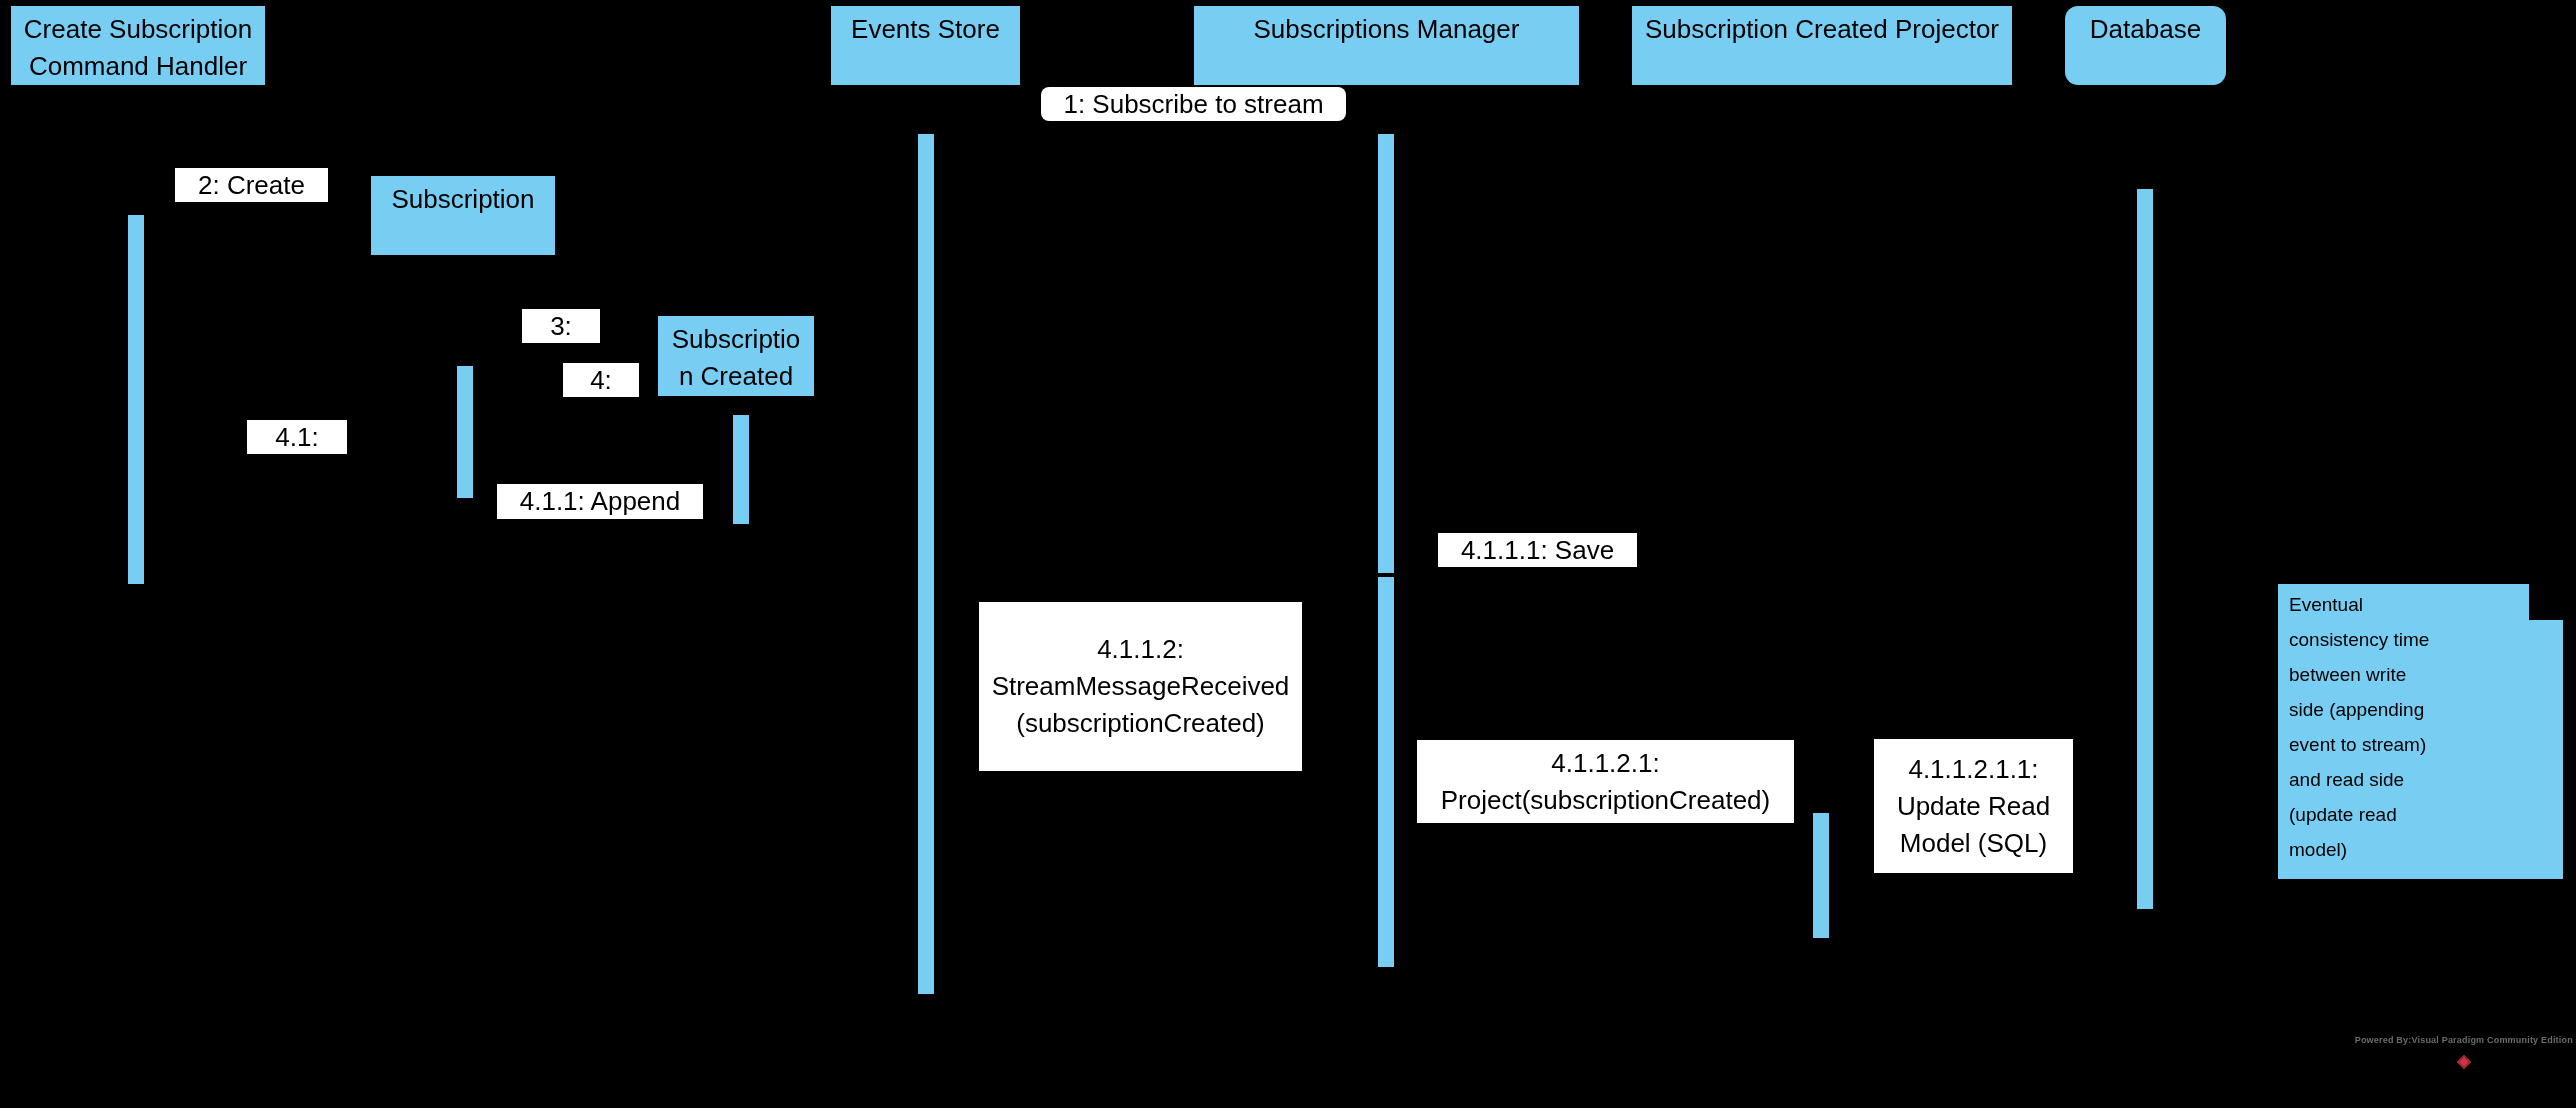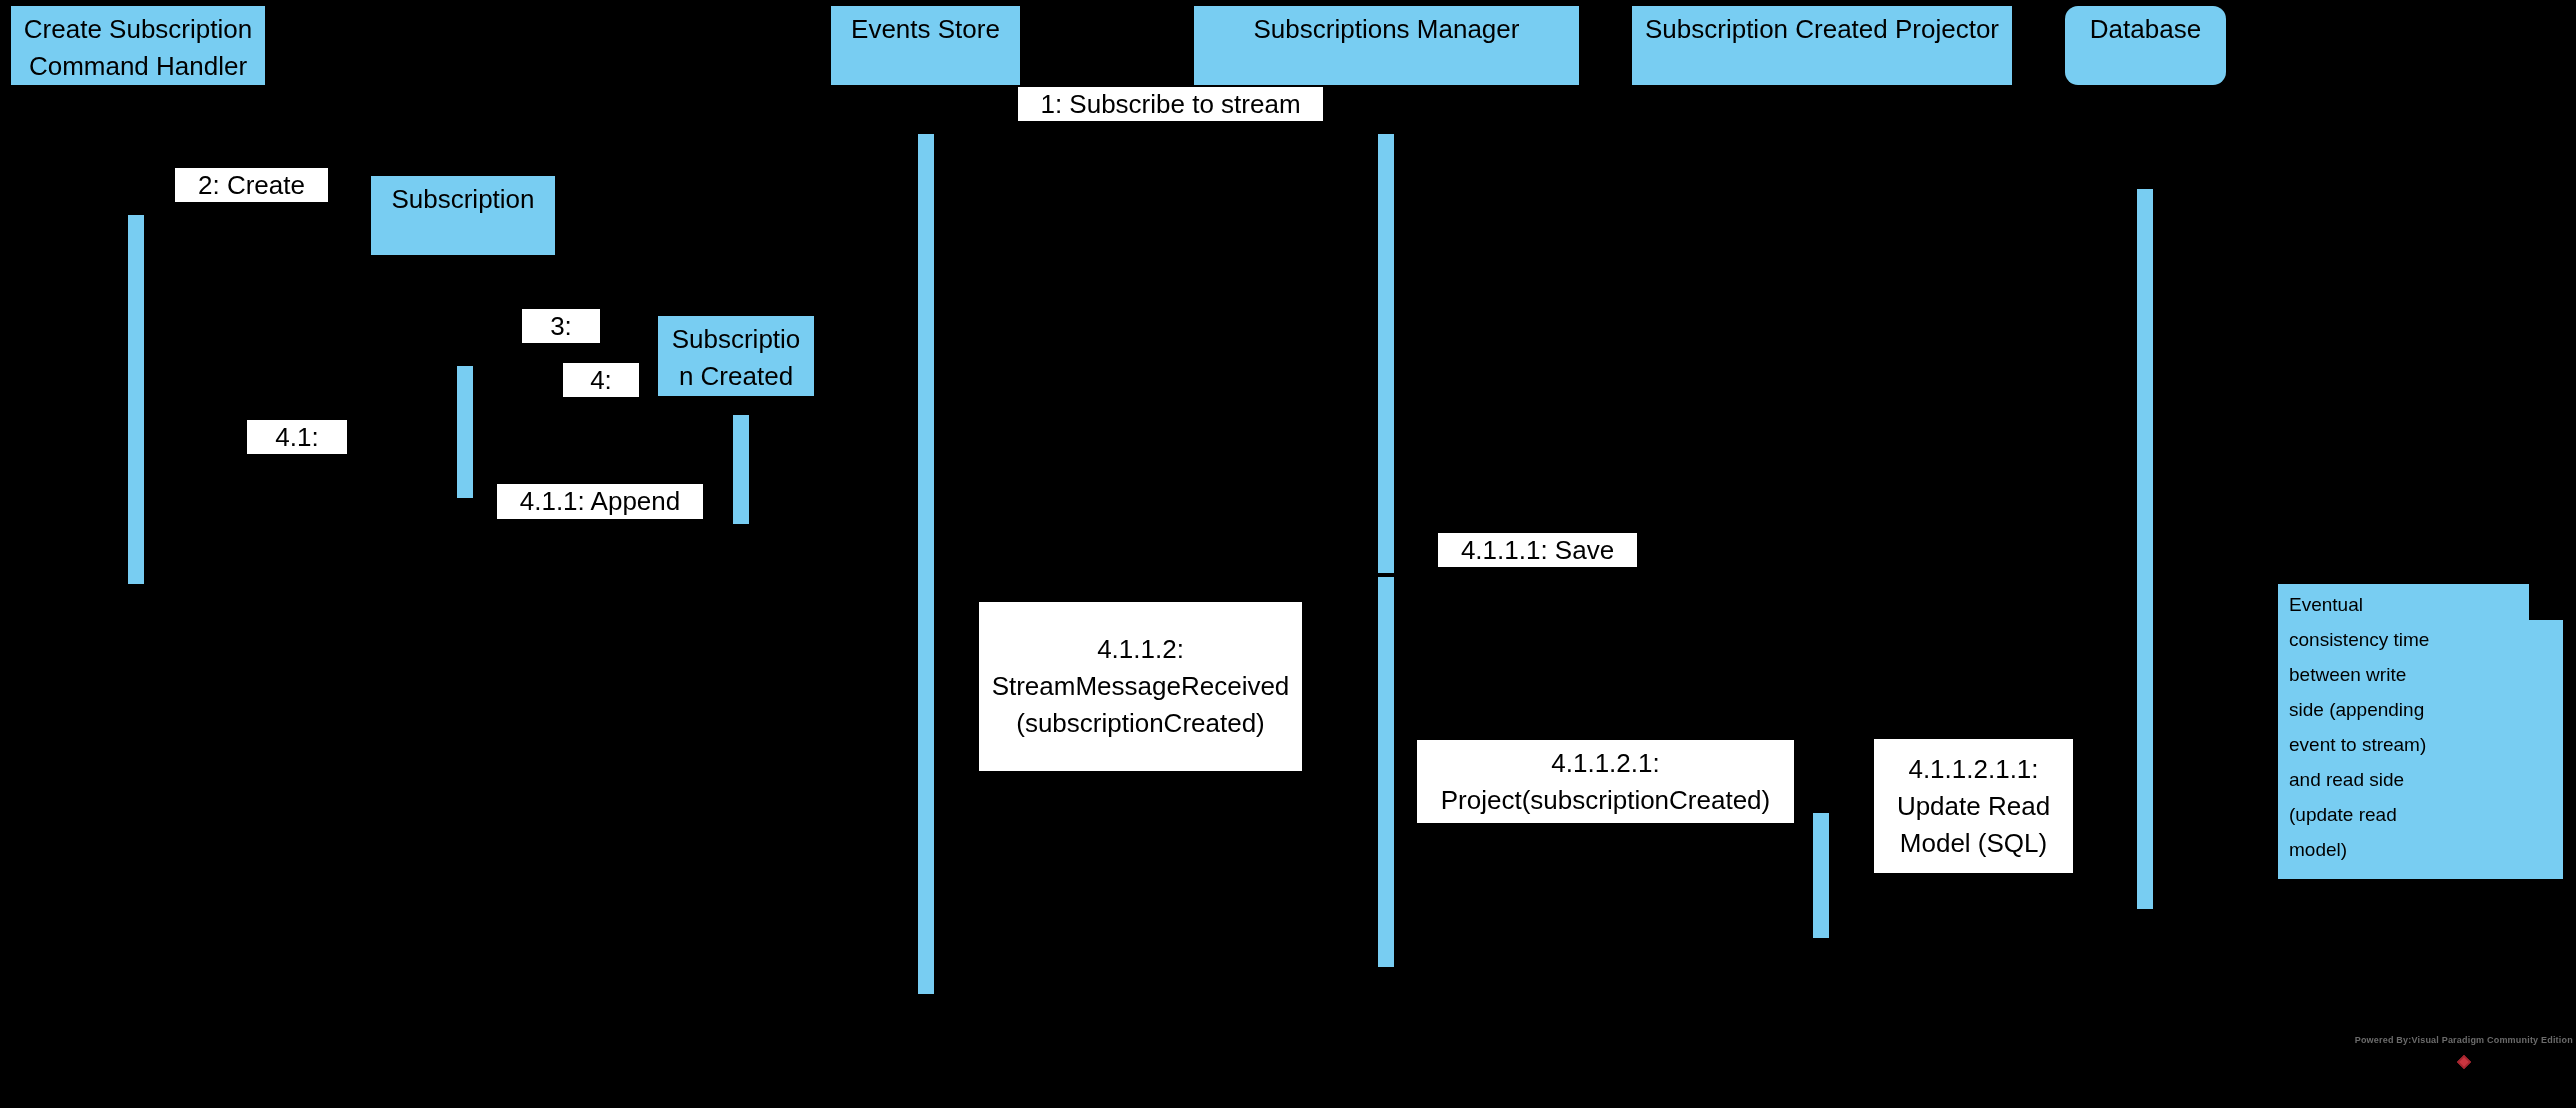--- a/index.html
+++ b/index.html
@@ -64,21 +64,21 @@
 
   <div class="bar" style="left:128px;top:215px;width:16.4px;height:369px;"></div>
   <div class="bar" style="left:457px;top:366px;width:16.4px;height:132px;"></div>
   <div class="bar" style="left:733px;top:415px;width:15.6px;height:109px;"></div>
   <div class="bar" style="left:918px;top:134px;width:16.4px;height:860px;"></div>
   <div class="bar" style="left:1378px;top:134px;width:16.4px;height:439px;"></div>
   <div class="bar" style="left:1378px;top:577px;width:16.4px;height:390px;"></div>
   <div class="bar" style="left:1813px;top:813px;width:16.4px;height:125px;"></div>
   <div class="bar" style="left:2137px;top:189px;width:16.4px;height:720px;"></div>
 
-  <div class="msg" style="left:1018px;top:87px;width:305px;height:34px;">
+  <div class="msg" style="left:1041px;top:87px;width:305px;height:34px;border-radius:8px;">
     <div class="line">1: Subscribe to stream</div>
   </div>
   <div class="msg" style="left:175px;top:168px;width:153px;height:34px;">
     <div class="line">2: Create</div>
   </div>
   <div class="msg" style="left:522px;top:309px;width:78px;height:34px;">
     <div class="line">3:</div>
   </div>
   <div class="msg" style="left:563px;top:363px;width:76px;height:34px;">
     <div class="line">4:</div>

